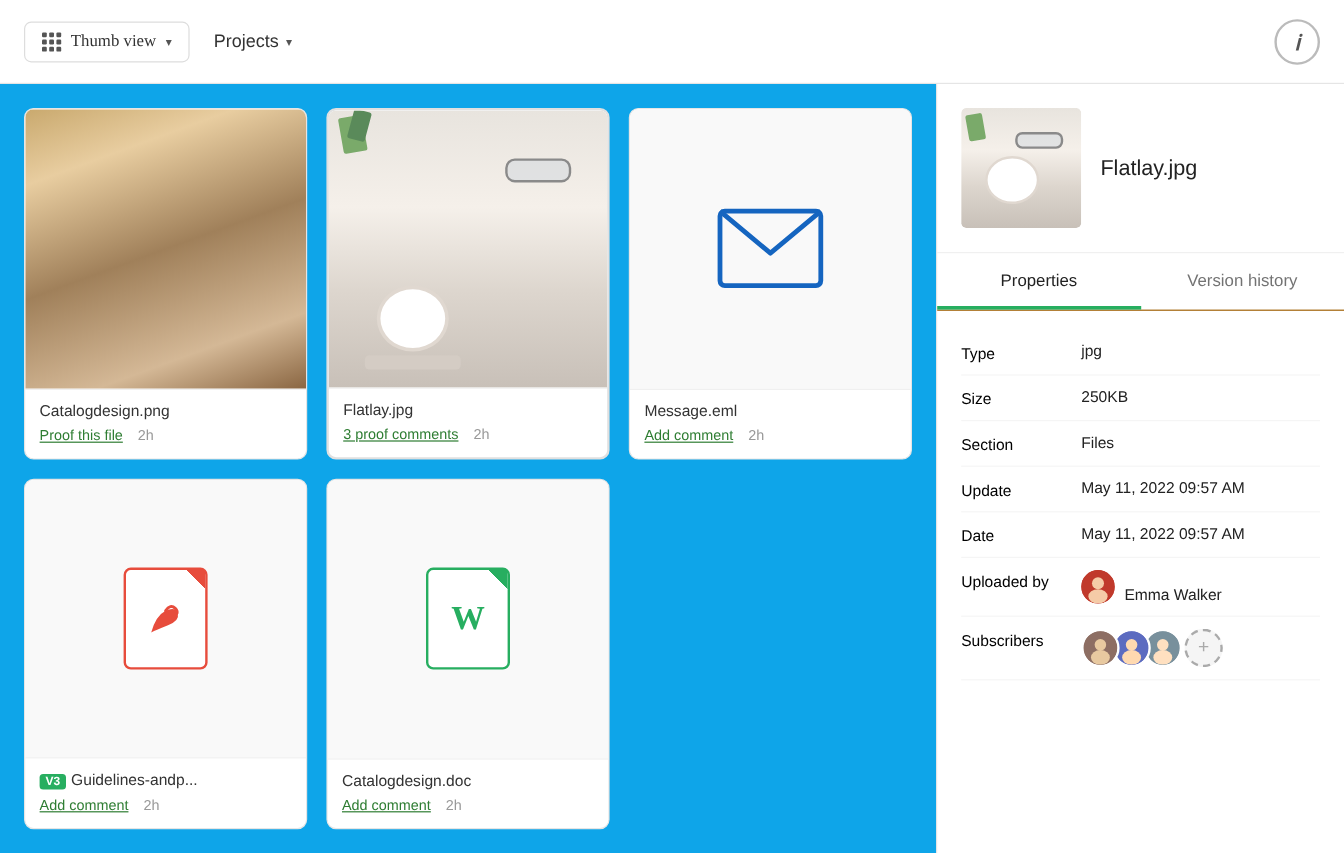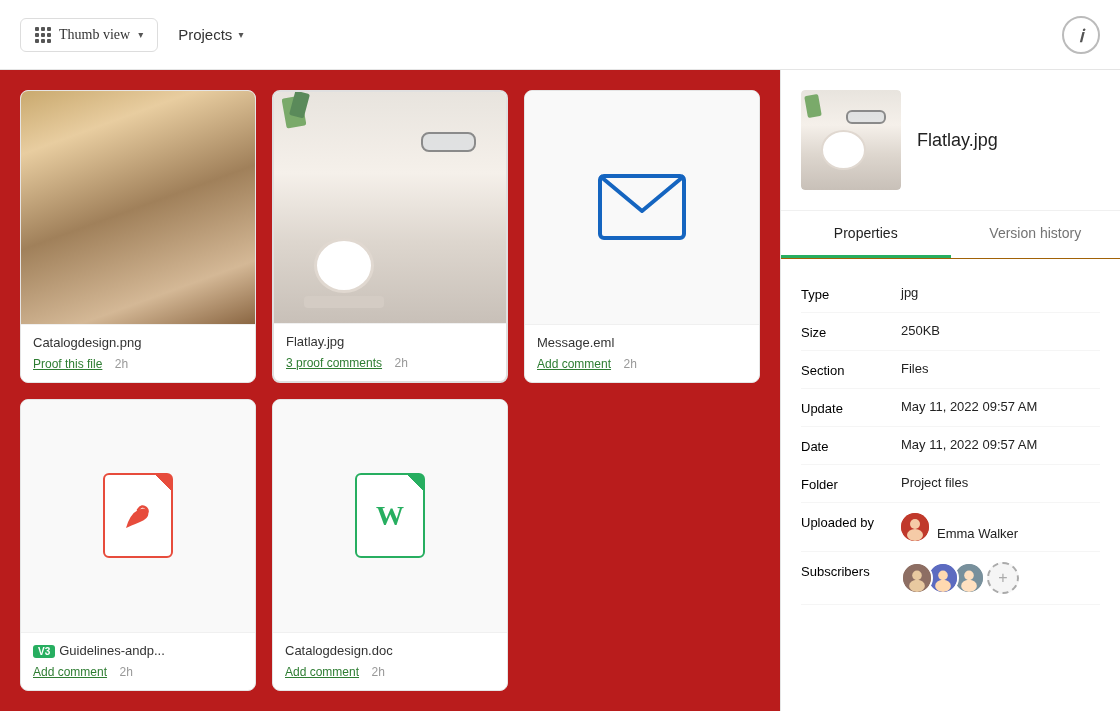--- a/index.html
+++ b/index.html
@@ -11,21 +11,21 @@
     .grid-icon { display: grid; grid-template-columns: 1fr 1fr 1fr; gap: 2px; width: 16px; height: 16px; }
     .grid-icon span { background: #555; border-radius: 1px; }
     .chevron-icon { font-size: 10px; color: #555; }
     .projects-btn { display: flex; align-items: center; gap: 6px; font-size: 15px; font-weight: 500; color: #333; cursor: pointer; background: none; border: none; }
     .info-btn { margin-left: auto; width: 38px; height: 38px; border-radius: 50%; border: 2px solid #bbb; background: #fff; display: flex; align-items: center; justify-content: center; cursor: pointer; font-size: 18px; color: #555; font-style: italic; font-weight: bold; }
 
     
     .main { display: flex; flex: 1; overflow: hidden; }
 
     
-    .file-grid { flex: 1; padding: 20px; display: grid; grid-template-columns: repeat(3, 1fr); grid-template-rows: repeat(2, 1fr); gap: 16px; overflow-y: auto; background: #b91c1c; }
+    .file-grid { flex: 1; padding: 20px; display: grid; grid-template-columns: repeat(3, 1fr); grid-template-rows: repeat(2, 1fr); gap: 16px; overflow-y: auto; background: #0ea5e9; }
 
     .file-card { background: #fff; border-radius: 8px; overflow: hidden; display: flex; flex-direction: column; border: 1px solid #e5e5e5; }
     .file-card-image { flex: 1; overflow: hidden; display: flex; align-items: center; justify-content: center; background: #f9f9f9; min-height: 200px; }
     .file-card-footer { padding: 10px 12px; border-top: 1px solid #f0f0f0; }
     .file-name { font-size: 13px; color: #333; font-weight: 400; margin-bottom: 4px; }
     .file-action { font-size: 12px; color: #2e7d32; text-decoration: underline; cursor: pointer; text-align: right; }
     .file-time { font-size: 12px; color: #999; margin-left: 8px; }
 
     
     .email-icon-container { display: flex; align-items: center; justify-content: center; width: 100%; height: 100%; min-height: 200px; }
@@ -232,24 +232,20 @@
       <div class="prop-row">
         <span class="prop-label">Update</span>
         <span class="prop-value">May 11, 2022 09:57 AM</span>
       </div>
 
       <div class="prop-row">
         <span class="prop-label">Date</span>
         <span class="prop-value">May 11, 2022 09:57 AM</span>
       </div>
 
-      <div class="prop-row">
-        <span class="prop-label">Folder</span>
-        <span class="prop-value">Project files</span>
-      </div>
 
       <div class="prop-row">
         <span class="prop-label">Uploaded by</span>
         <span class="prop-value">
           <div class="uploader">
             <div class="uploader-avatar">
 
               <svg width="28" height="28" viewBox="0 0 28 28">
                 <circle cx="14" cy="14" r="14" fill="#c0392b"></circle>
                 <circle cx="14" cy="11" r="5" fill="#f5cba7"></circle>

